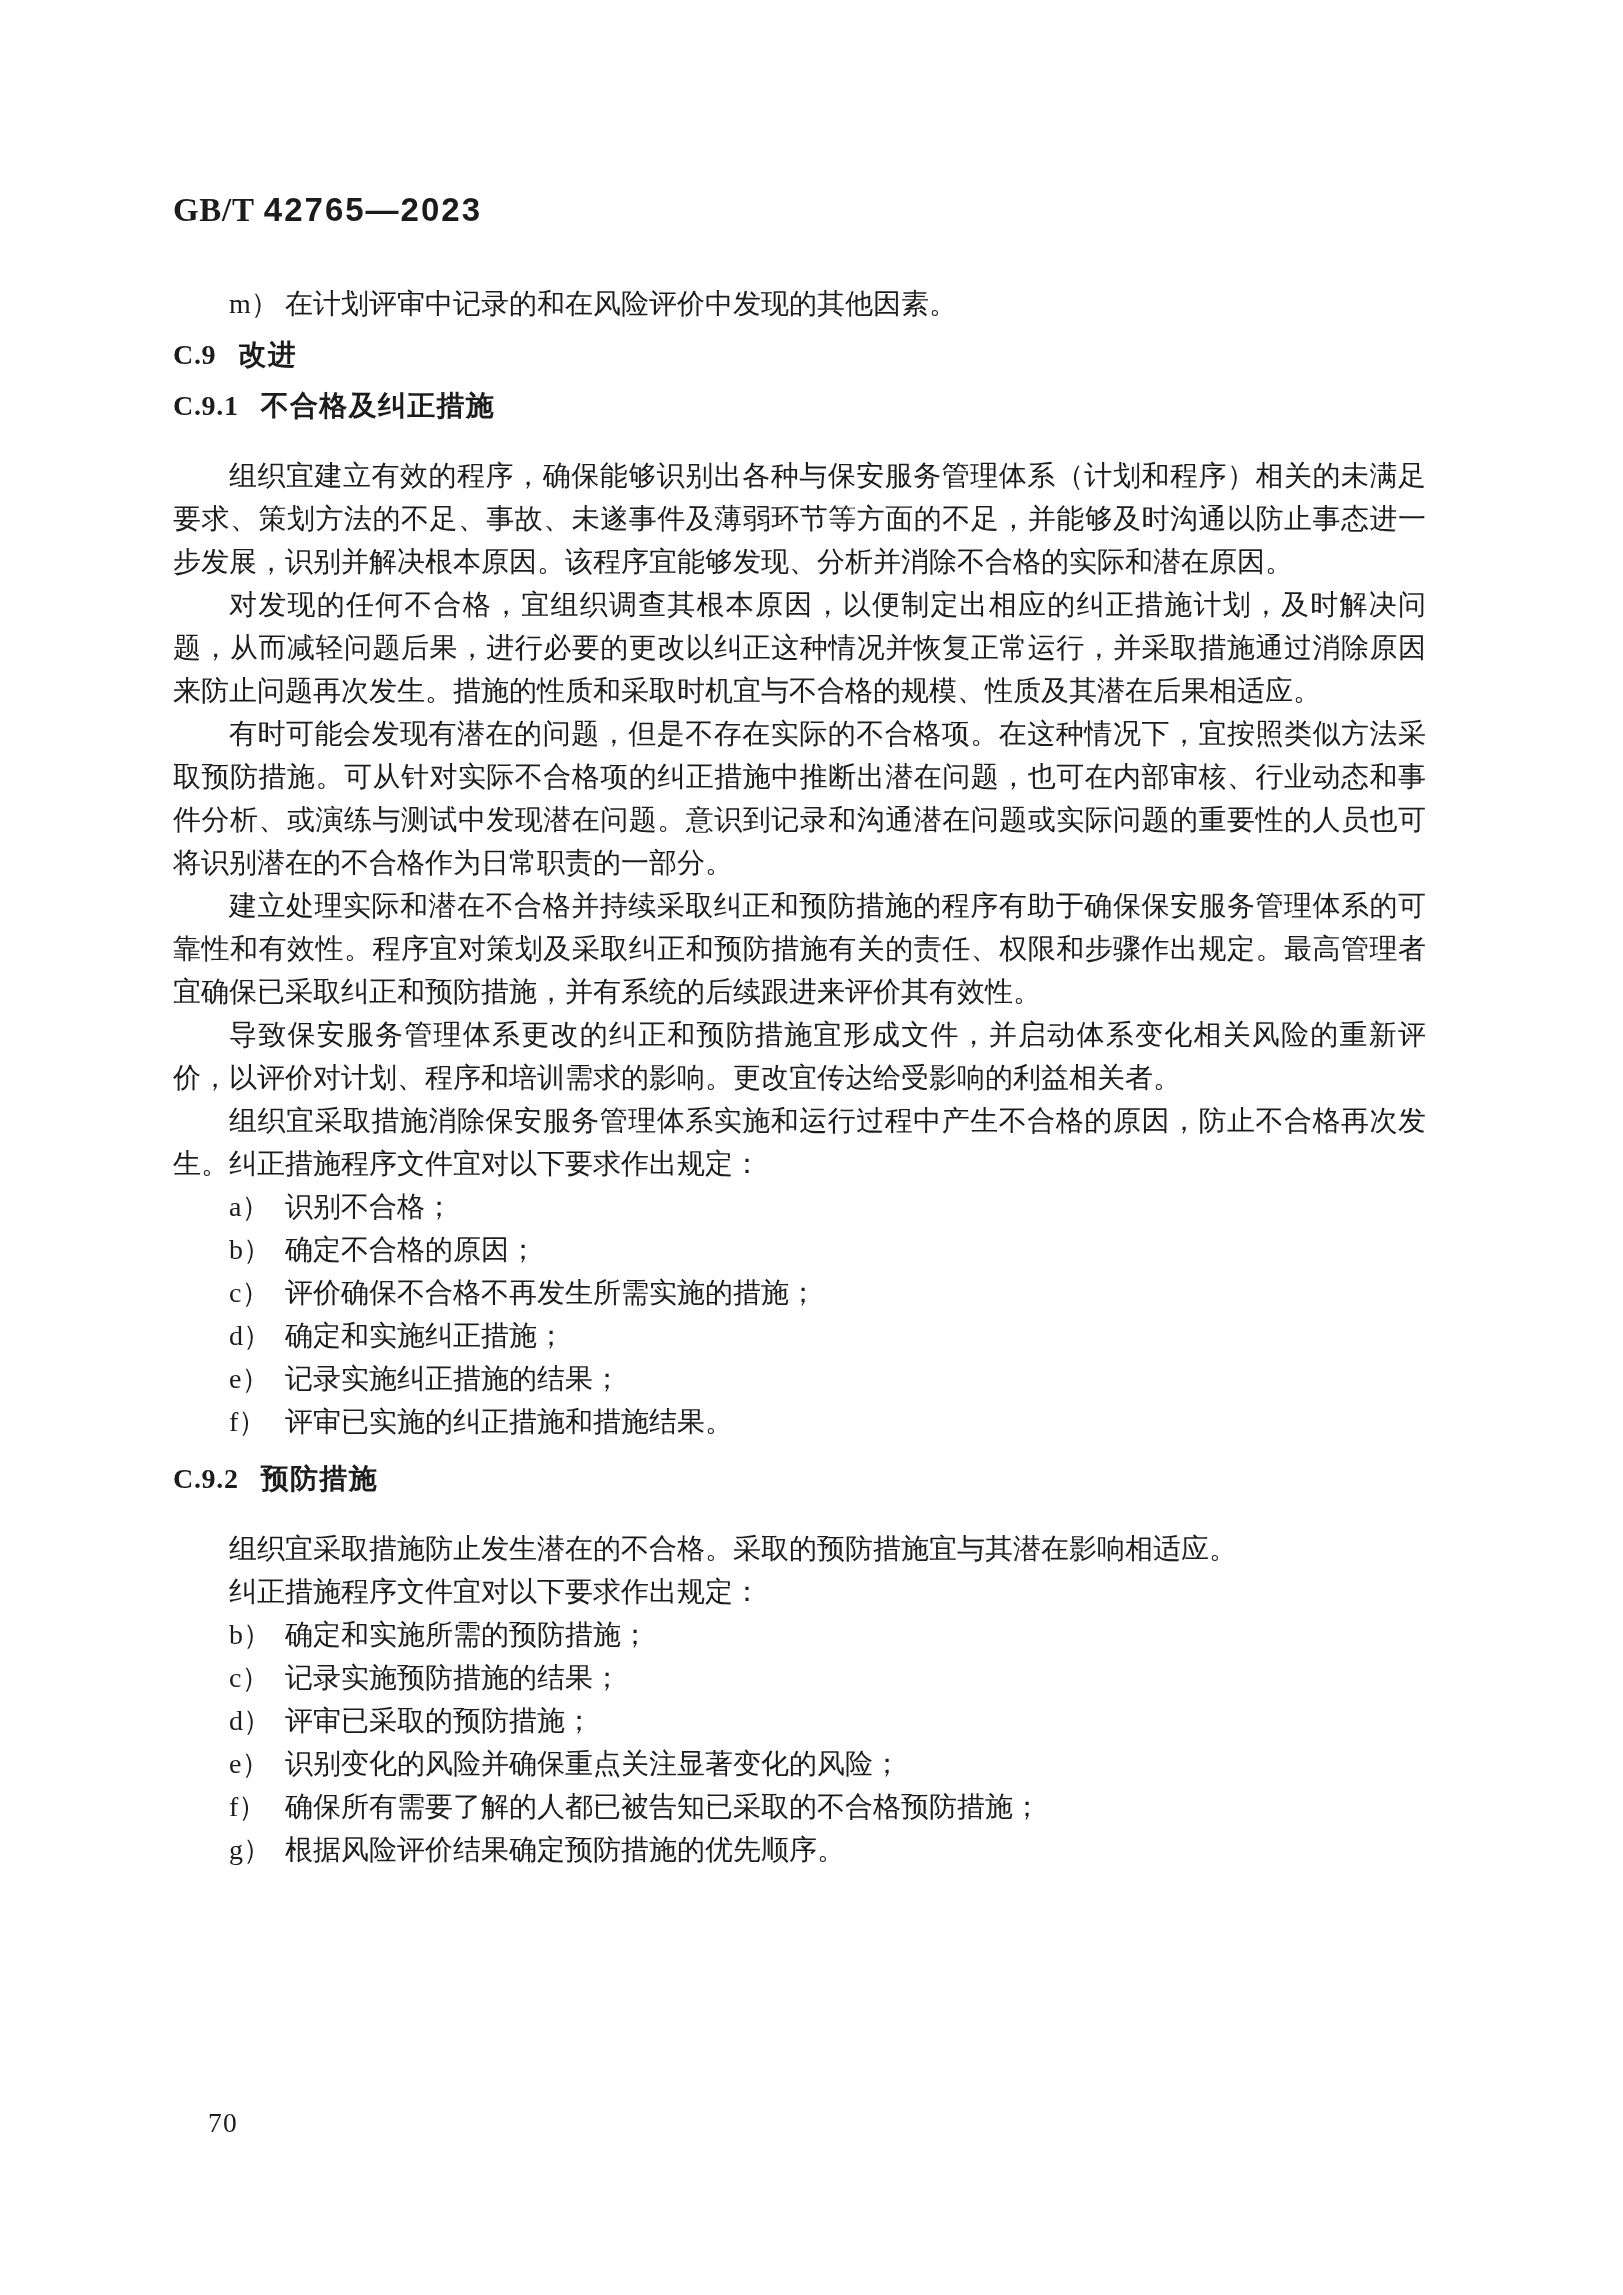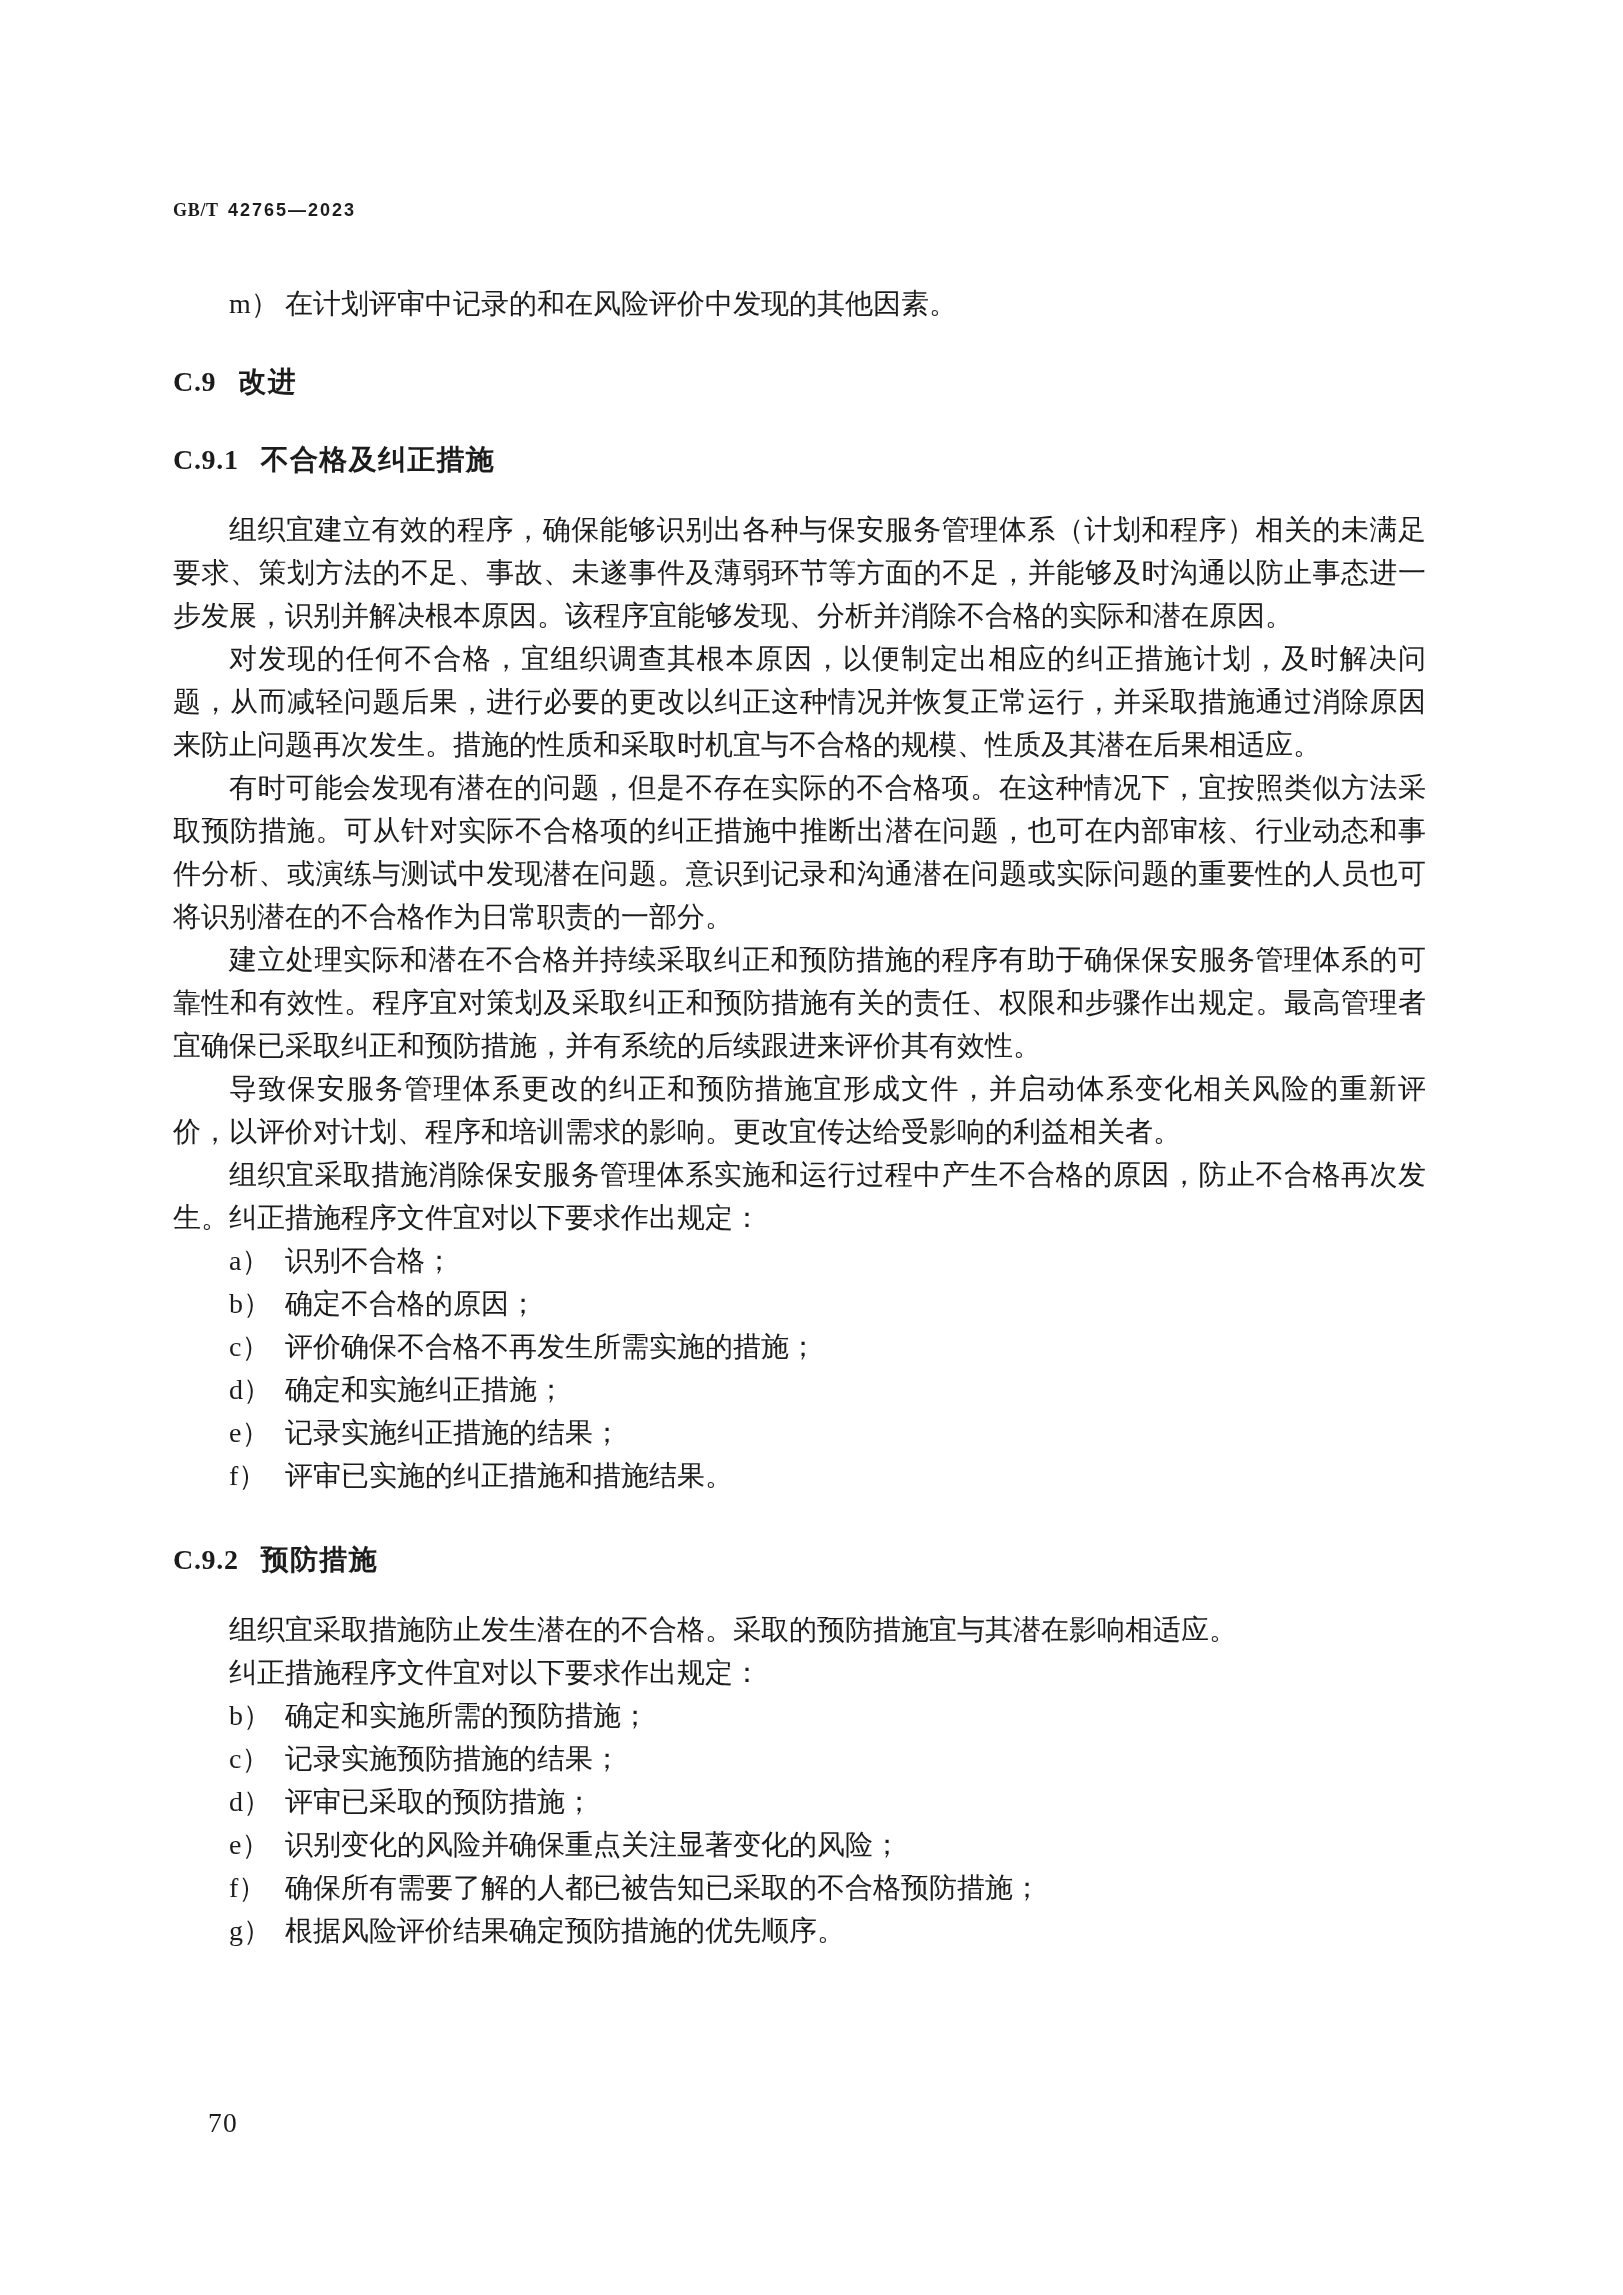--- a/index.html
+++ b/index.html
@@ -15,21 +15,21 @@
     color: #1c1c1c;
   }
   .content {
     position: absolute;
     left: 173px;
     top: 195px;
     width: 1253px;
   }
   
   .doc-header {
-    font-size: 18px;
+    font-size: 33px;
     line-height: 30px;
     white-space: nowrap;
   }
   .doc-header .std-prefix {
     font-family: "Liberation Serif", "DejaVu Serif", serif;
     font-weight: bold;
     letter-spacing: 0.7px;
     margin-right: 9.2px;
   }
   .doc-header .std-number {
@@ -47,21 +47,21 @@
   .hang-item .li-label {
     display: inline-block;
     min-width: 56px;
   }
   .item-m {
     margin-top: 63px;
     line-height: 31px;
   }
   
   .clause-heading {
-    margin-top: 47px;
+    margin-top: 20px;
     font-family: "Liberation Sans", "DejaVu Sans", sans-serif;
     font-weight: bold;
     font-size: 28px;
     line-height: 31px;
     letter-spacing: 1.3px;
   }
   .clause-heading .sec-id {
     font-family: "Liberation Serif", "DejaVu Serif", serif;
     font-weight: bold;
     letter-spacing: 0.7px;

